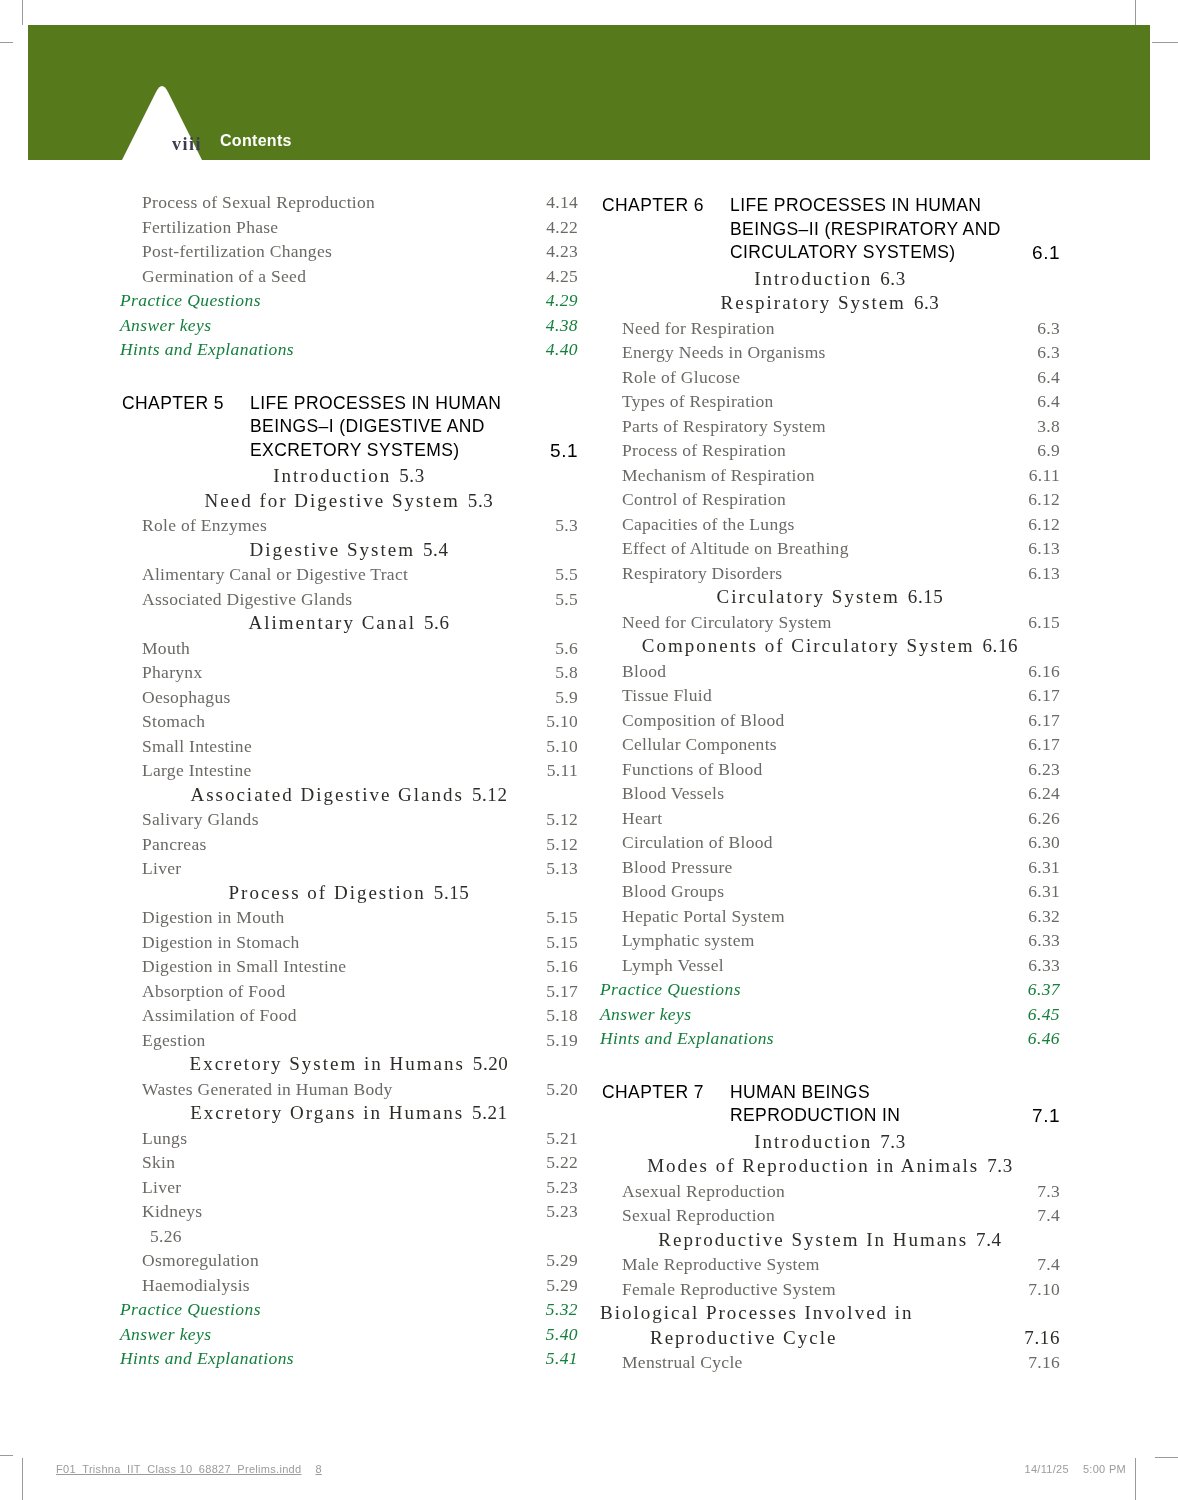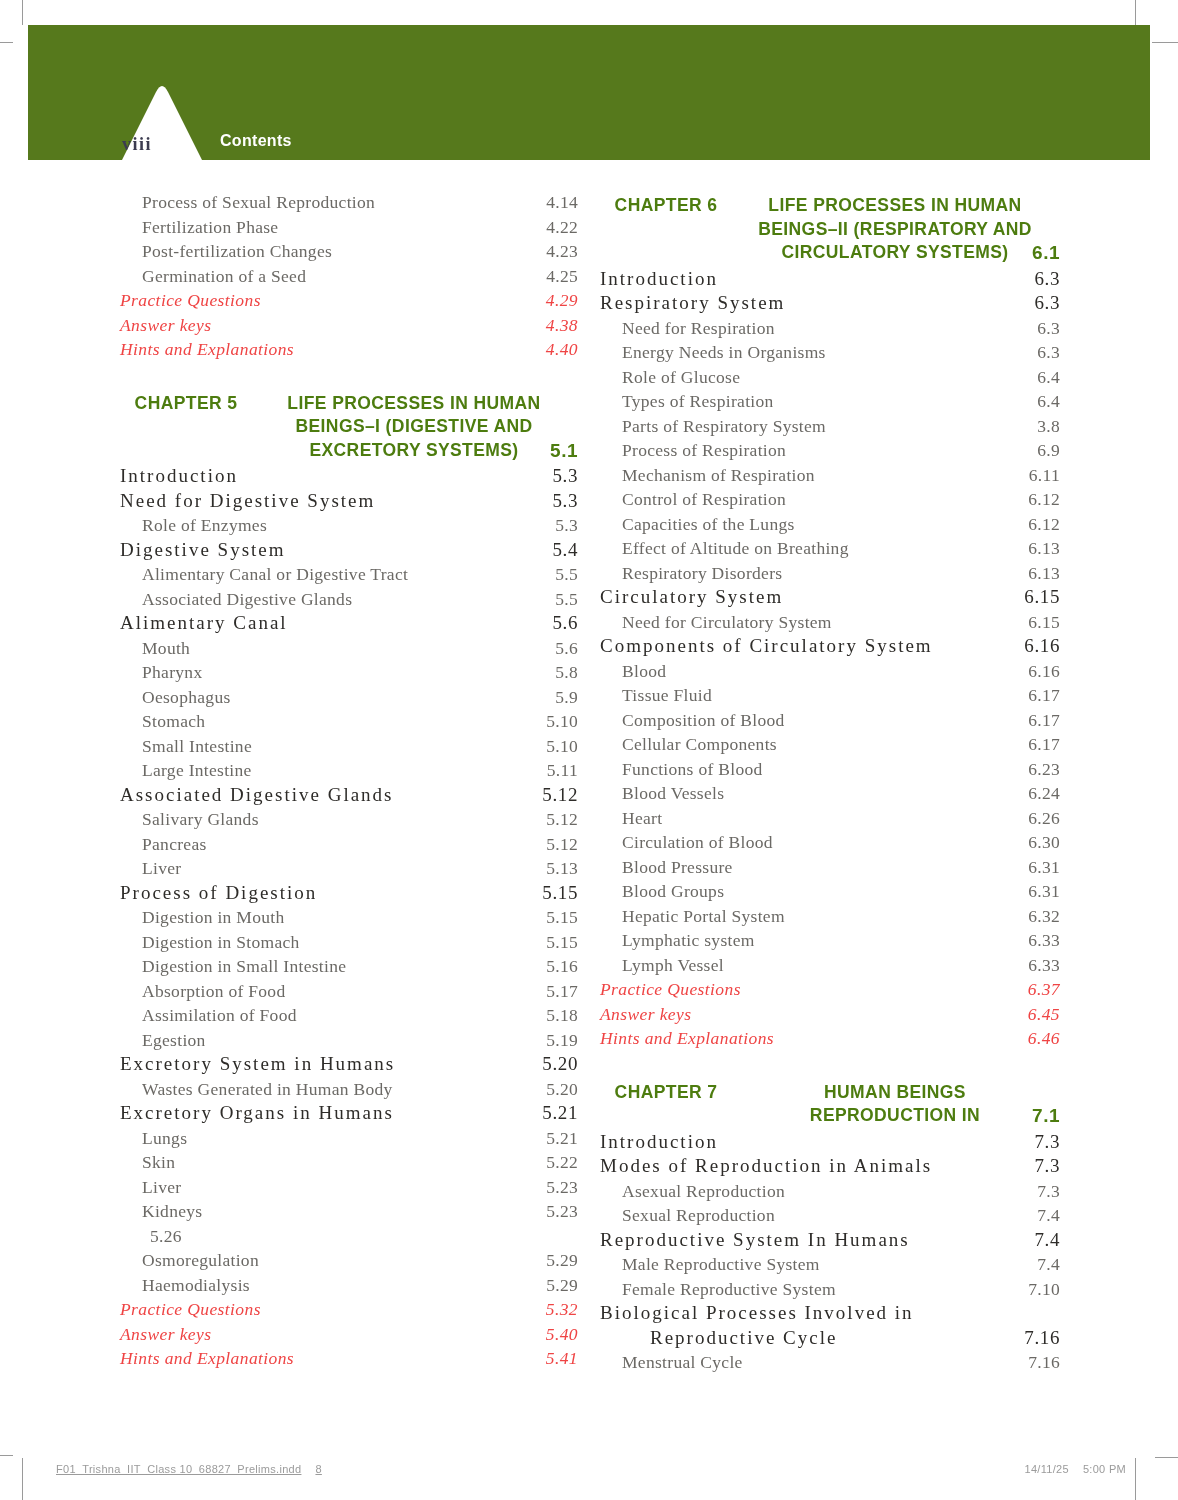--- a/index.html
+++ b/index.html
@@ -13,50 +13,50 @@
   .cm-tr-v{left:1135px;top:0;width:1px;height:25px;}
   .cm-tr-h{right:0;top:42px;width:26px;height:1px;}
   .cm-bl-v{left:22px;top:1458px;width:1px;height:42px;}
   .cm-bl-h{left:0;top:1455px;width:13px;height:1px;}
   .cm-br-v{left:1135px;top:1458px;width:1px;height:42px;}
   .cm-br-h{right:0;top:1457px;width:23px;height:1px;}
 
   
   .band{position:absolute;left:28px;top:25px;width:1122px;height:135px;background:#56791c;}
   .tri{position:absolute;left:94px;bottom:0;width:80px;height:76px;}
-  .folio{position:absolute;left:94px;bottom:5px;width:80px;text-align:left;
+  .folio{position:absolute;left:94px;bottom:5px;width:80px;text-align:right;
          font-family:"Liberation Serif", serif;font-weight:700;font-size:18px;
          letter-spacing:1.5px;color:#3c3c50;}
   .head-title{position:absolute;left:192px;bottom:10px;color:#ffffff;
          font-family:"Liberation Sans", sans-serif;font-weight:700;font-size:16px;letter-spacing:0.3px;}
 
   
   .col{position:absolute;}
   #col-0{left:120px;top:190px;width:458px;}
   #col-1{left:600px;top:194px;width:460px;}
 
   
   .row{display:flex;justify-content:space-between;align-items:baseline;
        line-height:24.5px;white-space:nowrap;}
   .row .pg{padding-left:8px;}
   .sub{font-size:17.5px;color:#6b6965;letter-spacing:0.3px;}
   .row.sub, .multi .line-sub{padding-left:22px;}
-  .h1{font-size:19px;color:#2e2c29;letter-spacing:2px;}
+  .h1{font-size:19px;color:#2e2c29;letter-spacing:2px;justify-content:center;}
   .h1 .pg{letter-spacing:0.6px;}
-  .it{font-style:italic;font-size:17.5px;color:#ef4444;letter-spacing:0.4px;gap:47px;}
+  .it{font-style:italic;font-size:17.5px;color:#15803d;letter-spacing:0.4px;gap:47px;}
 
   
   .multi{line-height:24.5px;white-space:nowrap;}
   .multi .line2{display:flex;justify-content:space-between;align-items:baseline;padding-left:50px;}
 
   
   .chapter{position:relative;display:grid;grid-template-columns:130px 1fr;
            line-height:23.5px;margin-top:30px;margin-bottom:2px;
-           font-family:"Liberation Sans", sans-serif;font-weight:700;
-           color:#4d7c0f;font-size:17.5px;letter-spacing:0.4px;white-space:nowrap;text-align:center;}
+           font-family:"Liberation Sans", sans-serif;font-weight:400;
+           color:#000000;font-size:17.5px;letter-spacing:0.4px;white-space:nowrap;}
   .chapter:first-child{margin-top:0;}
   .ch-label{grid-column:1;padding-left:2px;}
   .ch-title{grid-column:2;}
   .ch-page{position:absolute;right:0;bottom:0;font-size:19px;letter-spacing:0.5px;}
 
   
   .foot{position:absolute;top:1463px;font-family:"Liberation Sans", sans-serif;
         font-size:11px;color:#9b9b9b;letter-spacing:0.3px;}
   .foot-left{left:56px;text-decoration:underline;}
   .foot-right{right:52px;}

